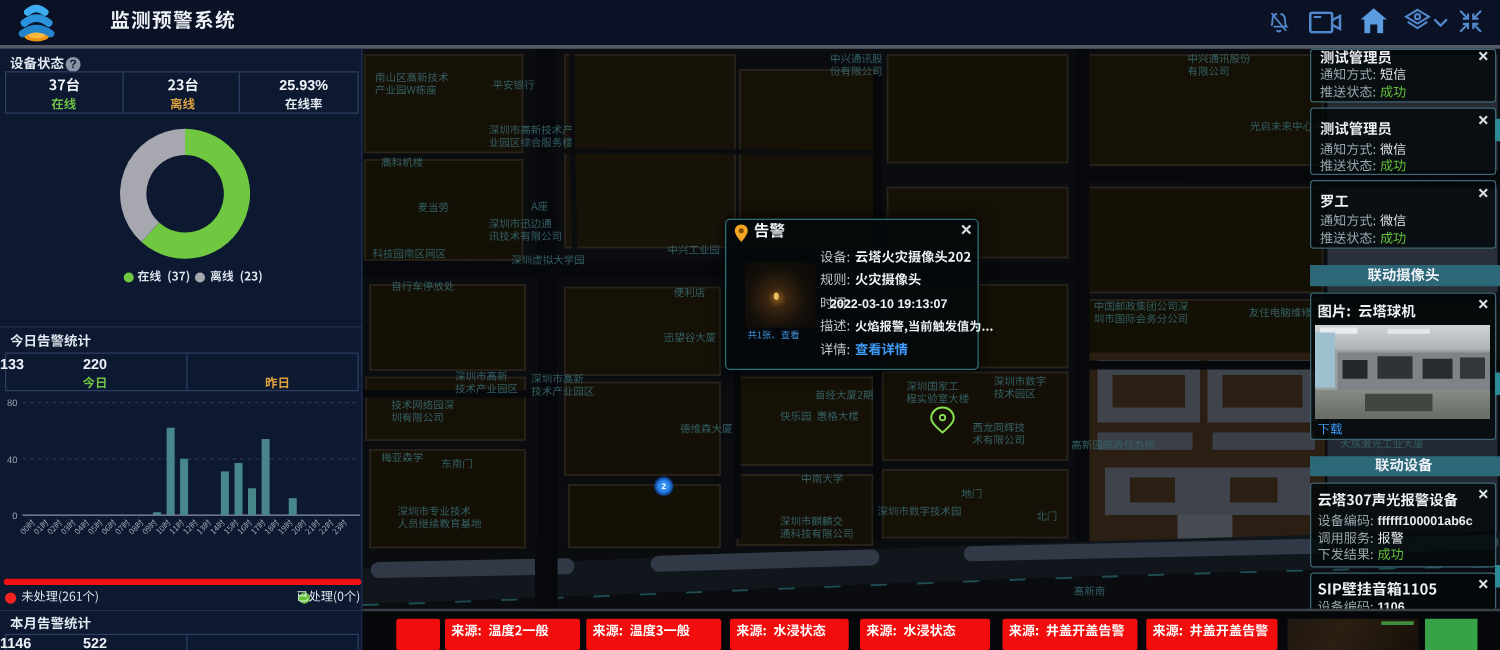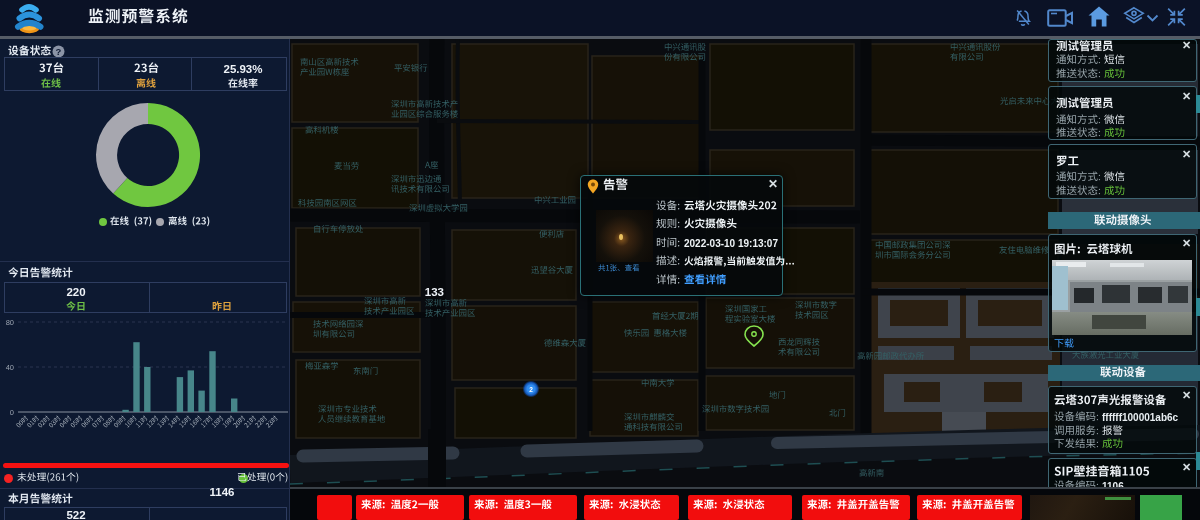--- a/index.html
+++ b/index.html
@@ -753,21 +753,21 @@
 <div class="abs" style="left:149px;top:283px;width:1px;height:29px;background:#2e3d60"></div>
 <div class="a" style="left:0;top:286px;width:152px;text-align:center;font:bold 11.5px 'Liberation Sans',sans-serif;color:#eef2f7;">220</div>
 <svg class="t" style="left:66.0px;top:300.5px" width="22" height="12">
     <g transform="translate(0,8.8)">
       <g transform="scale(0.01,-0.01)" fill="#6fc247">
         <use href="#b4eca" x="0"></use>
         <use href="#b65e5" x="1000"></use>
       </g>
     </g>
   </svg>
-<div class="a" style="left:0;top:286px;width:444px;text-align:right;font:bold 11.5px 'Liberation Sans',sans-serif;color:#eef2f7;">133</div>
+<div class="a" style="left:0;top:286px;width:444px;text-align:left;font:bold 11.5px 'Liberation Sans',sans-serif;color:#eef2f7;">133</div>
 <svg class="t" style="left:212.0px;top:300.5px" width="22" height="12">
     <g transform="translate(0,8.8)">
       <g transform="scale(0.01,-0.01)" fill="#e0a23e">
         <use href="#b6628" x="0"></use>
         <use href="#b65e5" x="1000"></use>
       </g>
     </g>
   </svg>
 <svg class="abs" style="left:0;top:315px" width="292" height="132" viewBox="0 0 292 132">
 <line x1="18" y1="7" x2="288" y2="7" stroke="#2a3550" stroke-width="1" stroke-dasharray="3 3"></line>
@@ -994,21 +994,21 @@
         <use href="#b544a" x="2000"></use>
         <use href="#b8b66" x="3000"></use>
         <use href="#b7edf" x="4000"></use>
         <use href="#b8ba1" x="5000"></use>
       </g>
     </g>
   </svg>
 <div class="abs" style="left:4px;top:507px;width:283px;height:13px;border:1px solid #2e3d60;border-bottom:none"></div>
 <div class="abs" style="left:149px;top:508px;width:1px;height:12px;background:#2e3d60"></div>
 <div class="a" style="left:0;top:509px;width:152px;text-align:center;font:bold 11.5px 'Liberation Sans',sans-serif;color:#eef2f7;">522</div>
-<div class="a" style="left:0;top:486px;width:444px;text-align:center;font:bold 11.5px 'Liberation Sans',sans-serif;color:#eef2f7;">1146</div>
+<div class="a" style="left:0;top:509px;width:444px;font:bold 11.5px 'Liberation Sans',sans-serif;color:#eef2f7;">1146</div>
 <div class="abs" style="left:580px;top:175px;width:203px;height:121px;background:rgba(5,9,11,0.93);border:1px solid #2a7076;border-radius:4px;box-shadow:0 0 12px rgba(0,0,0,0.7)"></div>
 <svg class="abs" style="left:587px;top:179px" width="12" height="15" viewBox="0 0 12 15">
     <path d="M6,0.5 C3,0.5 0.8,2.8 0.8,5.5 C0.8,9 6,14.5 6,14.5 C6,14.5 11.2,9 11.2,5.5 C11.2,2.8 9,0.5 6,0.5 Z" fill="#f5a623"></path>
     <circle cx="6" cy="5.5" r="2" fill="#7a4a08"></circle>
   </svg>
 
 <svg class="t" style="left:603.0px;top:178.0px" width="27" height="16">
     <g transform="translate(0,11.0)">
       <g transform="scale(0.0125,-0.0125)" fill="#f0f4f8">
         <use href="#b544a" x="0"></use>
@@ -1081,21 +1081,21 @@
 
 <svg class="t" style="left:656.0px;top:236.8px" width="26" height="13">
     <g transform="translate(0,9.3)">
       <g transform="scale(0.0106,-0.0106)" fill="#c2cbd1">
         <use href="#r65f6" x="0"></use>
         <use href="#r95f4" x="1000"></use>
         <use href="#r003a" x="2000"></use>
       </g>
     </g>
   </svg>
-<div class="a" style="left:684px;top:237.8px;font:bold 10px 'Liberation Sans',sans-serif;color:#eef3f6;">2022-03-10 19:13:07</div>
+<div class="a" style="left:664px;top:237.8px;font:bold 10px 'Liberation Sans',sans-serif;color:#eef3f6;">2022-03-10 19:13:07</div>
 
 <svg class="t" style="left:656.0px;top:255.2px" width="26" height="13">
     <g transform="translate(0,9.3)">
       <g transform="scale(0.0106,-0.0106)" fill="#c2cbd1">
         <use href="#r63cf" x="0"></use>
         <use href="#r8ff0" x="1000"></use>
         <use href="#r003a" x="2000"></use>
       </g>
     </g>
   </svg>

